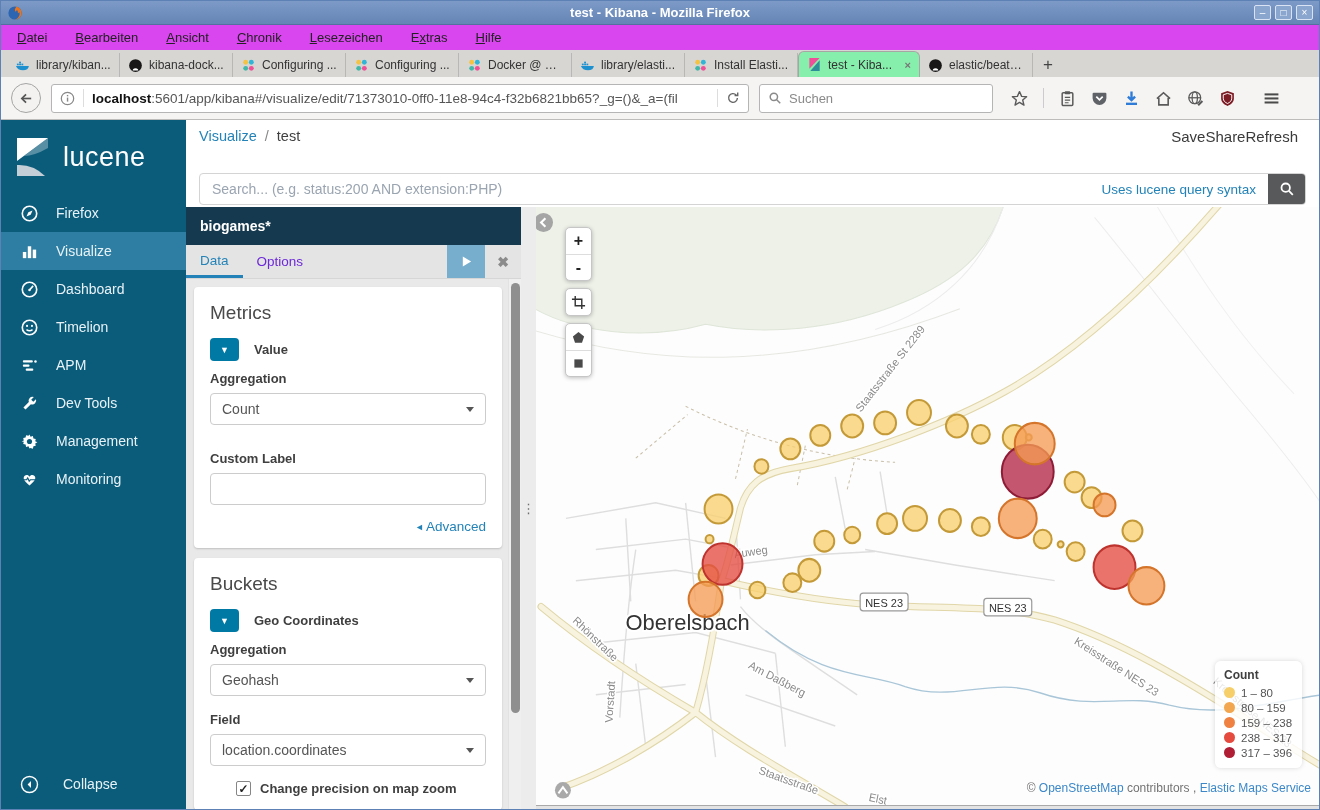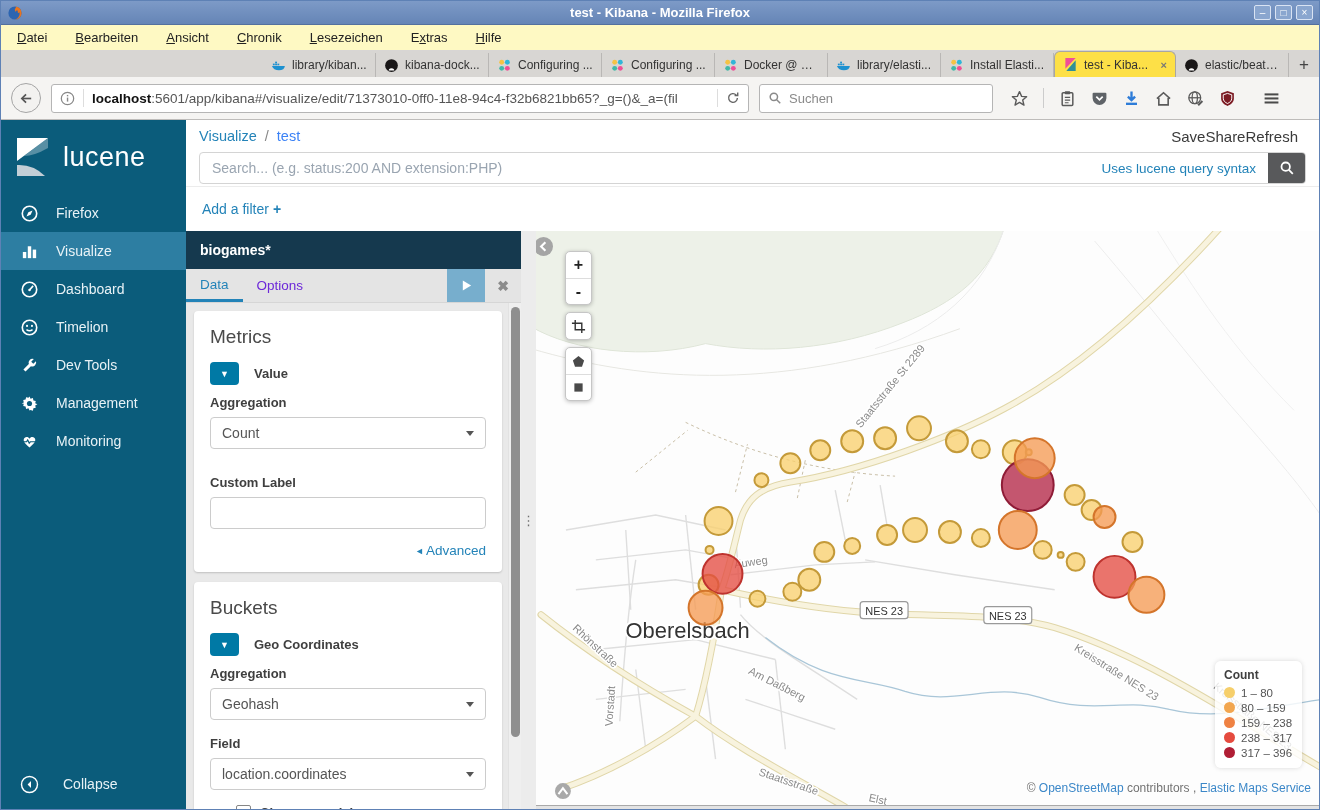--- a/index.html
+++ b/index.html
@@ -7,26 +7,26 @@
   #stage{position:relative;width:1320px;height:810px;background:#fff;overflow:hidden;
          font-family:"Liberation Sans",sans-serif;border:1px solid #5e81b5;}
   
   .titlebar{height:24px;background:linear-gradient(#7d9ac7,#6585b6);display:flex;align-items:center;
             padding:0 6px;position:relative;border-bottom:1px solid #53709e;gap:30px;}
   .titlebar .ttl{position:absolute;left:0;right:0;text-align:center;color:#fff;font-weight:bold;font-size:13px;}
   .fficon{width:16px;height:16px;z-index:2;}
   .winbtns{margin-left:auto;display:flex;gap:4px;z-index:2;}
   .winbtn{width:17px;height:15px;background:#8aa6cf;border:1px solid #d9e3f3;border-radius:2px;color:#fff;
           font-size:10px;line-height:13px;text-align:center;}
-  .menubar{height:26px;background:#fef9c3;display:flex;align-items:center;padding-left:16px;gap:28px;
+  .menubar{height:26px;background:#d946ef;display:flex;align-items:center;padding-left:16px;gap:28px;
            font-size:13px;color:#222;border-bottom:1px solid #d8d6d4;}
-  .tabbar{height:26px;background:#d8d6d3;display:flex;align-items:flex-end;padding-left:6px;font-size:12px;color:#333;justify-content:flex-end;}
+  .tabbar{height:26px;background:#d8d6d3;display:flex;align-items:flex-end;padding-left:6px;font-size:12px;color:#333;}
   .btab{width:113px;height:24px;display:flex;align-items:center;gap:6px;padding:0 8px;border-right:1px solid #b9b7b5;white-space:nowrap;overflow:hidden;}
   .btab .lbl{overflow:hidden;text-overflow:ellipsis;flex:1;}
-  .btab.active{background:#fde047;border:1px solid #a8a6a4;border-bottom:none;border-radius:6px 6px 0 0;height:26px;width:122px;}
+  .btab.active{background:#86efac;border:1px solid #a8a6a4;border-bottom:none;border-radius:6px 6px 0 0;height:26px;width:122px;}
   .btab .fav{width:15px;height:15px;flex:0 0 auto;}
   .btab .closex{color:#777;font-size:11px;font-weight:bold;}
   .newtab{width:30px;height:24px;display:flex;align-items:center;justify-content:center;font-size:17px;color:#444;}
   .navbar{height:43px;background:#f5f4f2;border-bottom:1px solid #bebcba;display:flex;align-items:center;padding:0 10px;gap:10px;}
   .backbtn{width:30px;height:30px;border-radius:50%;border:1px solid #a5a5a5;background:#f3f2f0;display:flex;align-items:center;justify-content:center;}
   .urlbox{width:698px;height:29px;background:#fff;border:1px solid #b5b5b5;border-radius:3px;display:flex;align-items:center;padding:0 8px;gap:8px;font-size:13.5px;overflow:hidden;}
   .urlbox .sep{width:1px;height:18px;background:#ddd;}
   .urltext{white-space:nowrap;overflow:hidden;flex:1;color:#555;}
   .urltext .host{color:#111;font-weight:bold;}
   .searchbox{width:234px;height:29px;background:#fff;border:1px solid #b5b5b5;border-radius:3px;display:flex;align-items:center;padding:0 8px;gap:7px;font-size:13px;color:#8a8a8a;}
@@ -42,23 +42,23 @@
   .side-logo .kname{font-size:27px;color:#fff;letter-spacing:.5px;}
   .snav-item{height:38px;display:flex;align-items:center;gap:17px;padding-left:19px;font-size:14px;cursor:default;}
   .snav-item.active{background:#2d7ea2;}
   .snav-item .nicon{width:19px;height:19px;color:#fff;flex:0 0 auto;}
   .collapse-row{margin-top:auto;height:50px;display:flex;align-items:center;gap:24px;padding-left:19px;font-size:14px;}
   .collapse-row .cic{width:19px;height:19px;}
   .main{flex:1;display:flex;flex-direction:column;min-width:0;background:#fff;}
   .crumb-row{height:32px;display:flex;align-items:center;padding:0 13px;font-size:14.5px;}
   .crumb-row .bc-link{color:#2383b8;}
   .crumb-row .bc-sep{color:#888;margin:0 8px;}
-  .crumb-row .bc-page{color:#3b82f6;}
+  .crumb-row .bc-page{color:#404040;}
   .actions{margin-left:auto;display:flex;margin-right:8px;font-size:15px;color:#3a3a3a;}
-  .query-row{height:34px;padding:0 13px;}
+  .query-row{height:34px;padding:0 13px;margin-top:21px;}
   .querybox{height:32px;border:1px solid #d4d4d4;border-radius:4px;display:flex;align-items:center;background:#fff;overflow:hidden;}
   .querybox input{flex:1;border:none;outline:none;font-size:14px;padding:0 12px;font-family:"Liberation Sans",sans-serif;color:#333;}
   .querybox input::placeholder{color:#9aa5b1;}
   .syntaxlink{color:#2383b8;font-size:13.5px;margin-right:12px;white-space:nowrap;}
   .qsearchbtn{width:37px;height:32px;background:#58595b;display:flex;align-items:center;justify-content:center;}
   .filter-row{height:45px;display:flex;align-items:center;padding:0 16px;border-top:1px solid #ececec;font-size:14px;}
   .addfilter{color:#2383b8;}
   .addfilter b{font-weight:bold;margin-left:4px;}
   .workarea{flex:1;display:flex;min-height:0;}
   
@@ -330,20 +330,29 @@
             <span class="nicon"><svg viewBox="0 0 20 20">
                 <circle cx="10" cy="10" r="7.6" fill="none" stroke="currentColor" stroke-width="1.7"></circle>
                 <circle cx="7.4" cy="8.3" r="1.1" fill="currentColor"></circle>
                 <circle cx="12.6" cy="8.3" r="1.1" fill="currentColor"></circle>
                 <path d="M6.8 12.2q3.2 2.6 6.4 0" fill="none" stroke="currentColor" stroke-width="1.5"></path>
               </svg></span>
             <span>Timelion</span>
           </div>
           <div class="snav-item">
             <span class="nicon"><svg viewBox="0 0 20 20">
+                <rect x="3" y="4.6" width="10.5" height="2.3" rx="1" fill="currentColor"></rect>
+                <rect x="3" y="8.9" width="7" height="2.3" rx="1" fill="currentColor"></rect>
+                <rect x="6" y="13.2" width="8" height="2.3" rx="1" fill="currentColor"></rect>
+                <circle cx="16.3" cy="5.7" r="1.3" fill="currentColor"></circle>
+              </svg></span>
+            <span>APM</span>
+          </div>
+          <div class="snav-item">
+            <span class="nicon"><svg viewBox="0 0 20 20">
                 <path d="M14.6 3.2a4.1 4.1 0 0 0-5.3 5.3L3.6 14.2l2.2 2.2 5.7-5.7a4.1 4.1 0 0 0 5.3-5.3L14 8.2 11.8 6z" fill="currentColor"></path>
               </svg></span>
             <span>Dev Tools</span>
           </div>
           <div class="snav-item">
             <span class="nicon"><svg viewBox="0 0 20 20">
                 <path d="M10 2.6l1.1 2.3 2.5-.6.5 2.5 2.5.5-.6 2.5 2.3 1.1-2.3 1.1.6 2.5-2.5.5-.5 2.5-2.5-.6L10 17.4l-1.1-2.3-2.5.6-.5-2.5-2.5-.5.6-2.5L1.7 10 4 8.9l-.6-2.5 2.5-.5.5-2.5 2.5.6z" fill="currentColor"></path>
                 <circle cx="10" cy="10" r="2.7" fill="#0b5c7b"></circle>
               </svg></span>
             <span>Management</span>
@@ -382,23 +391,20 @@
         <div class="querybox">
           <input type="text" placeholder="Search... (e.g. status:200 AND extension:PHP)" style="">
           <span class="syntaxlink">Uses lucene query syntax</span>
           <span class="qsearchbtn">
             <svg width="16" height="16" viewBox="0 0 16 16" fill="none" stroke="#fff" stroke-width="1.8">
                 <circle cx="6.7" cy="6.7" r="4.2"></circle>
                 <path d="M9.9 9.9L13.8 13.8"></path>
               </svg>
           </span>
         </div>
-      </div>
-      <div class="filter-row">
-        <span class="addfilter"><span>Add a filter</span><b>+</b></span>
       </div>
 
       <div class="workarea">
 
         <div class="config">
           <div class="cfg-head">biogames*</div>
           <div class="cfg-tabs">
             <span class="ctab active">Data</span>
             <span class="ctab">Options</span>
             <span class="playbtn">

